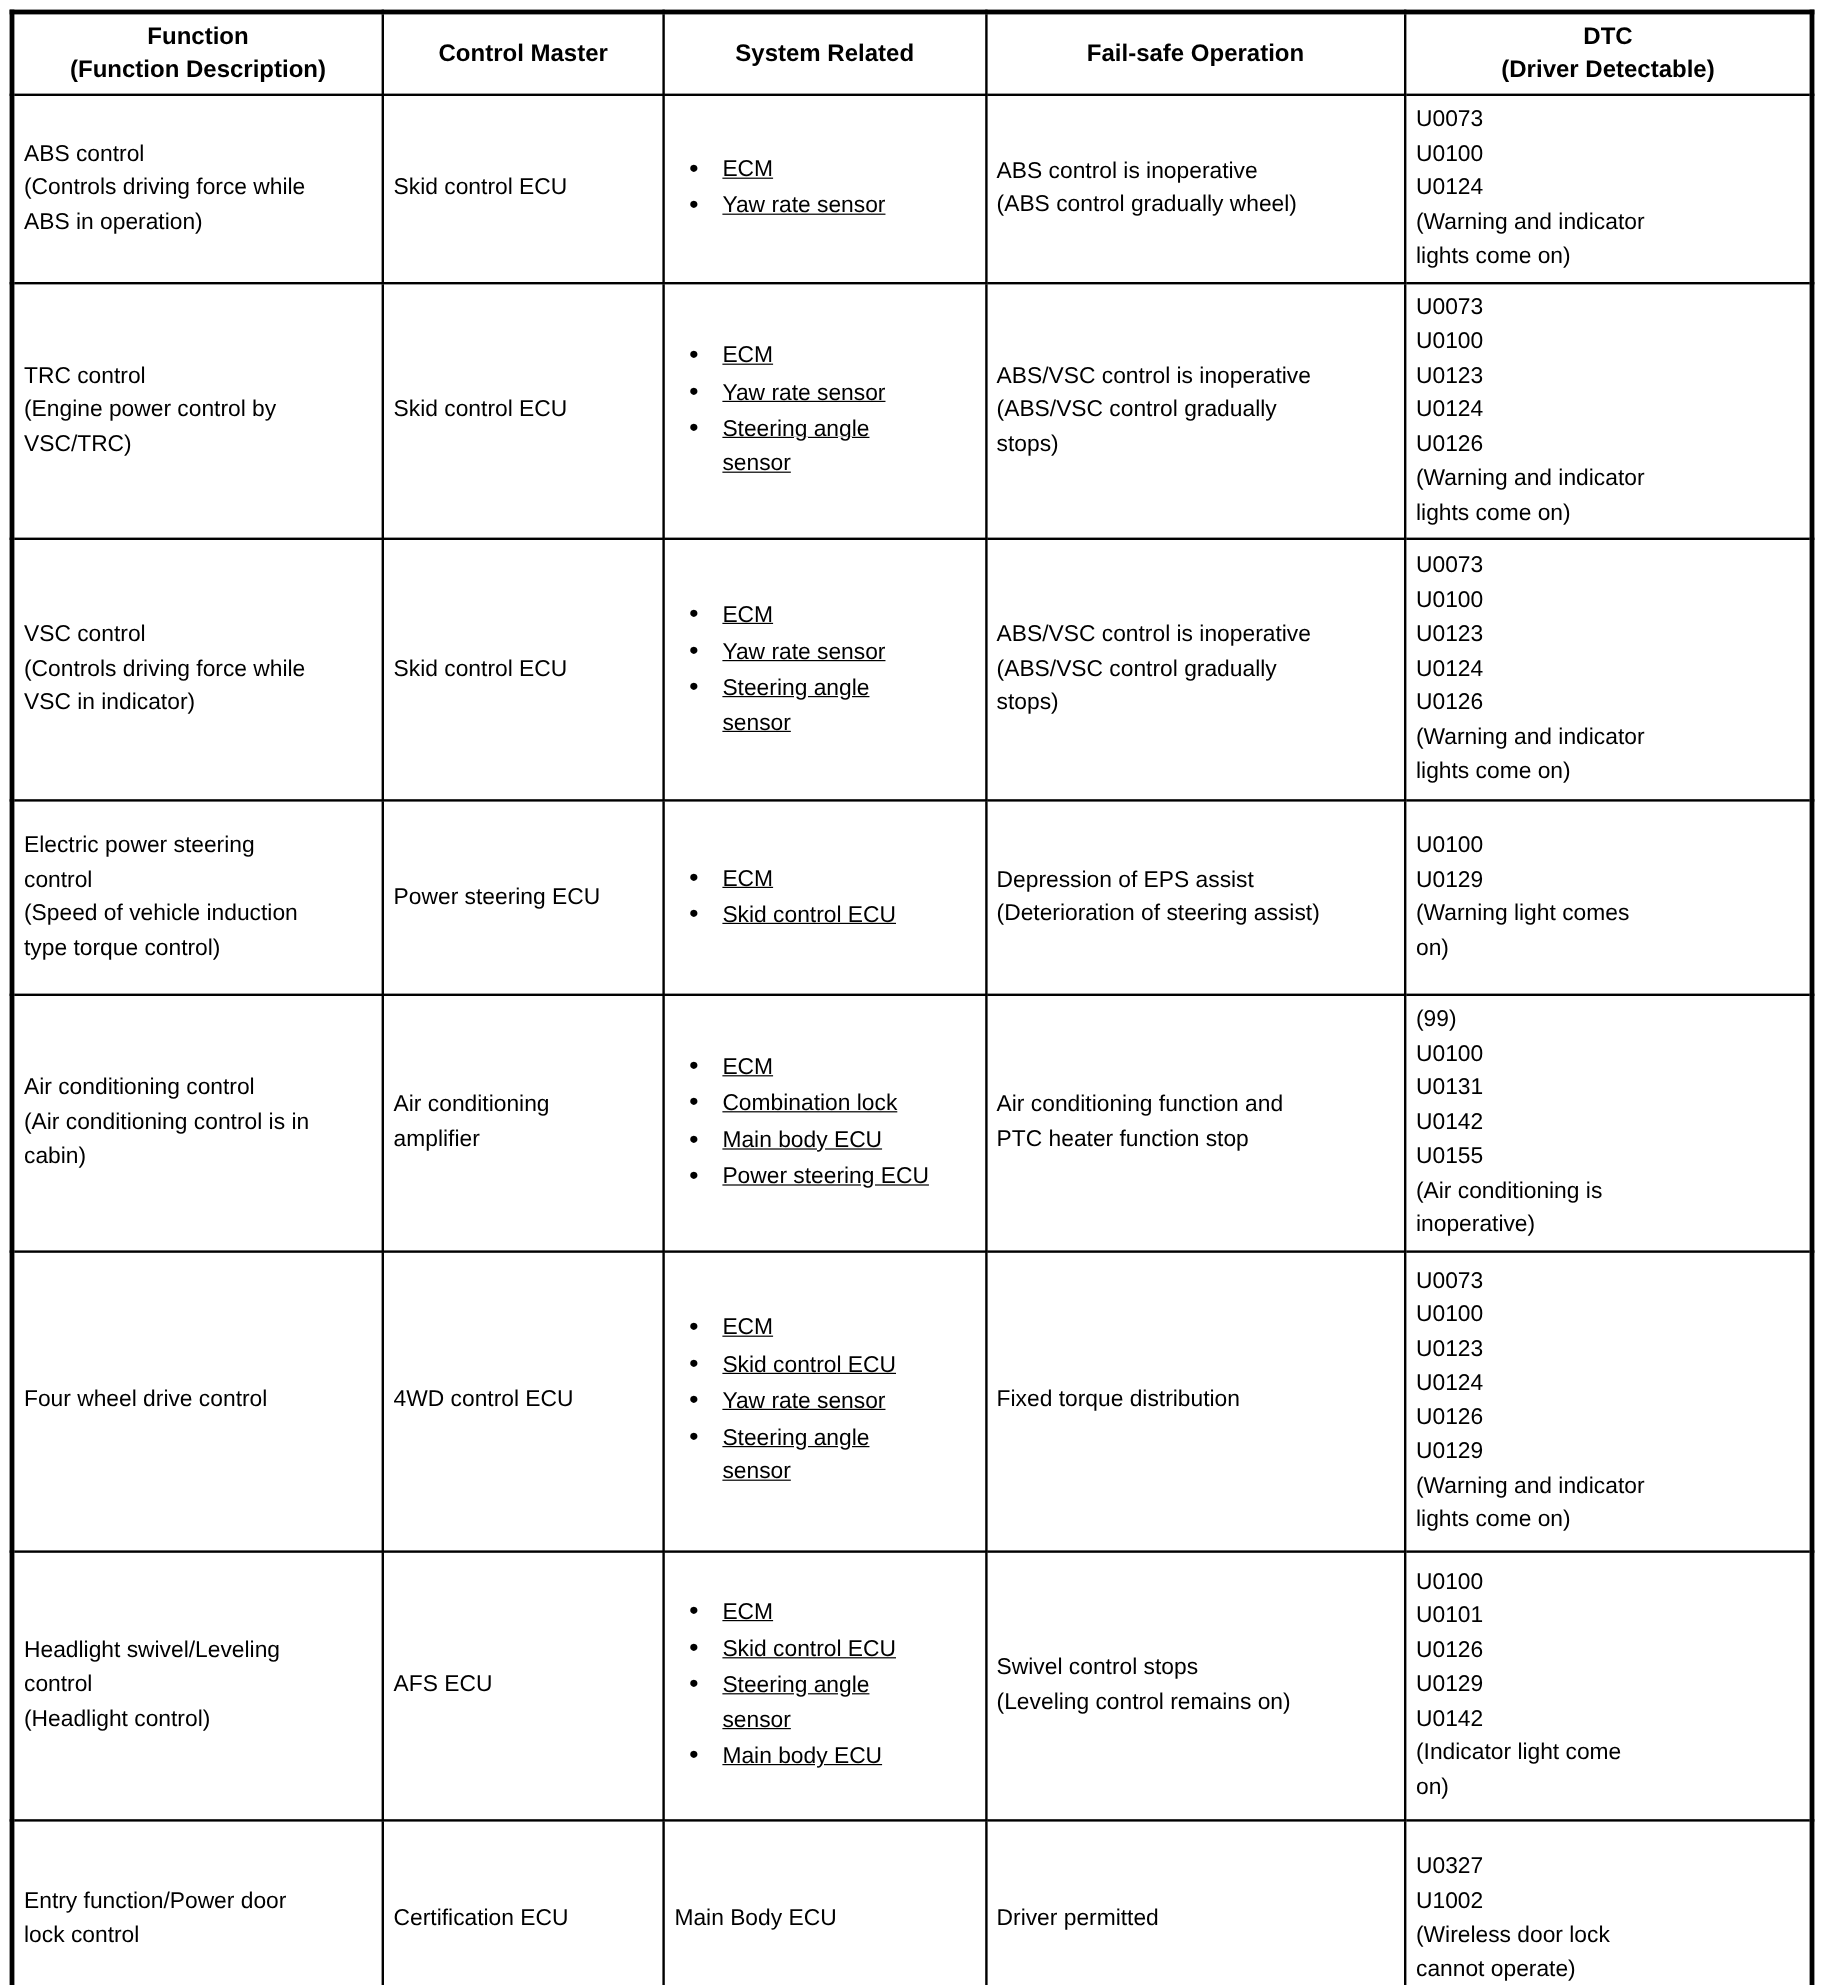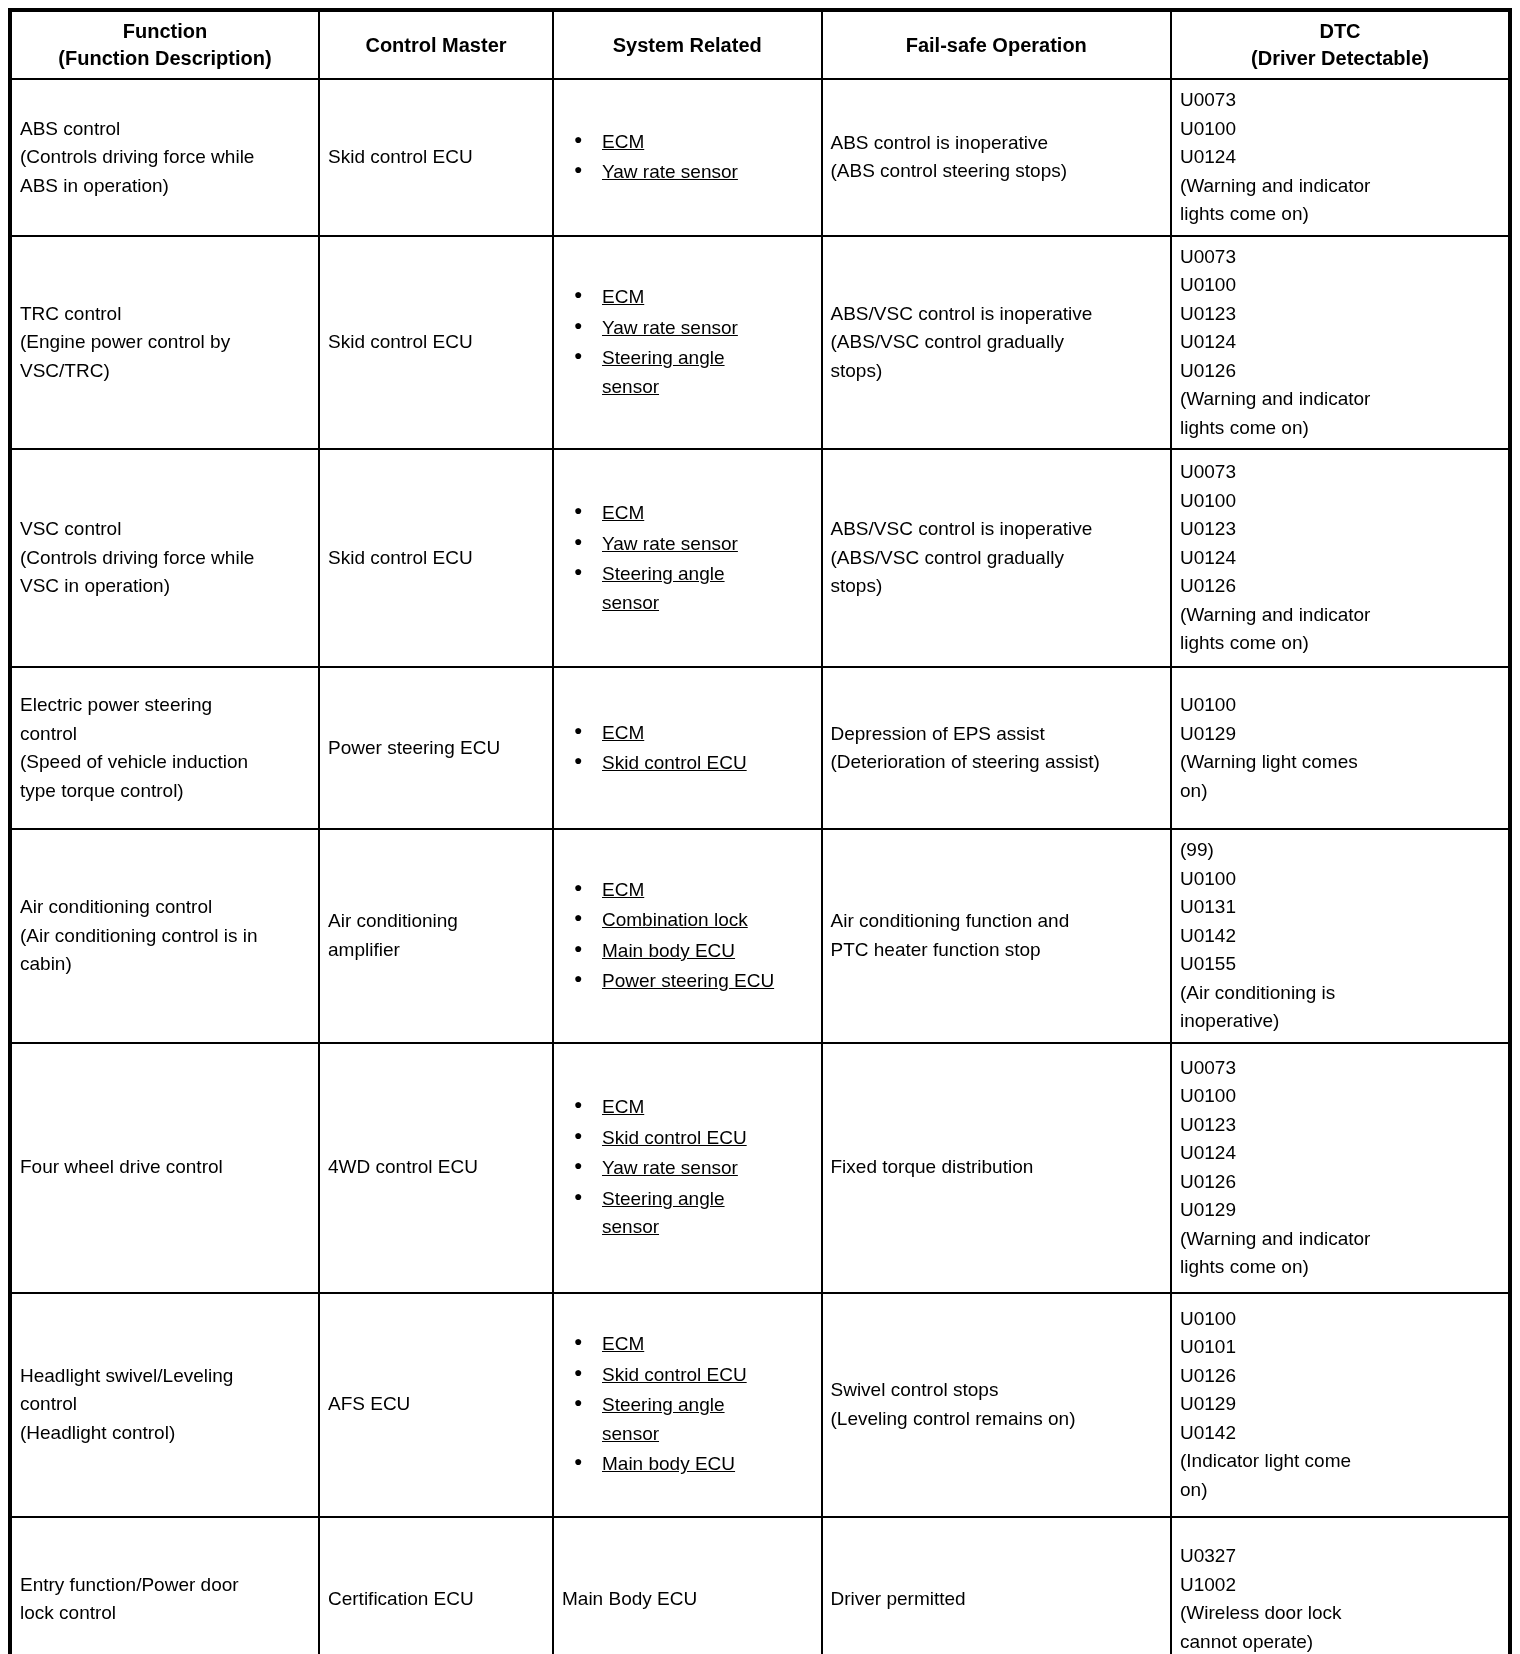--- a/index.html
+++ b/index.html
@@ -99,21 +99,21 @@
       </tr>
     </thead>
     <tbody>
         <tr>
           <td class="center">ABS control
 (Controls driving force while
 ABS in operation)</td>
           <td class="left">Skid control ECU</td>
           <td class="left"><ul class="bullets"><li><span class="bullet">●</span><span class="item-label">ECM</span></li><li><span class="bullet">●</span><span class="item-label">Yaw rate sensor</span></li></ul></td>
           <td class="center">ABS control is inoperative
-(ABS control steering stops)</td>
+(ABS control gradually wheel)</td>
           <td class="center">U0073
 U0100
 U0124
 (Warning and indicator
 lights come on)</td>
         </tr>
         <tr>
           <td class="center">TRC control
 (Engine power control by
 VSC/TRC)</td>
@@ -127,21 +127,21 @@
 U0100
 U0123
 U0124
 U0126
 (Warning and indicator
 lights come on)</td>
         </tr>
         <tr>
           <td class="center">VSC control
 (Controls driving force while
-VSC in operation)</td>
+VSC in indicator)</td>
           <td class="left">Skid control ECU</td>
           <td class="left"><ul class="bullets"><li><span class="bullet">●</span><span class="item-label">ECM</span></li><li><span class="bullet">●</span><span class="item-label">Yaw rate sensor</span></li><li><span class="bullet">●</span><span class="item-label">Steering angle
 sensor</span></li></ul></td>
           <td class="center">ABS/VSC control is inoperative
 (ABS/VSC control gradually
 stops)</td>
           <td class="center">U0073
 U0100
 U0123
 U0124

